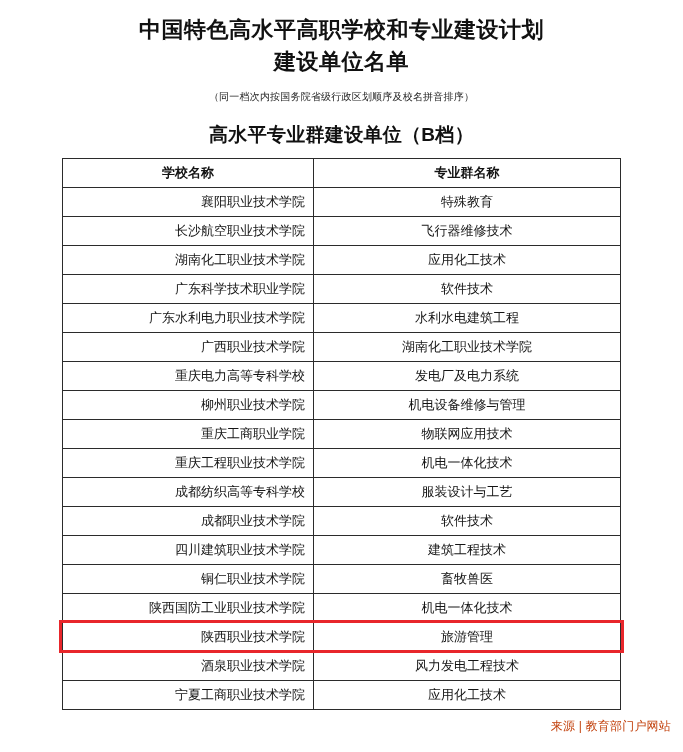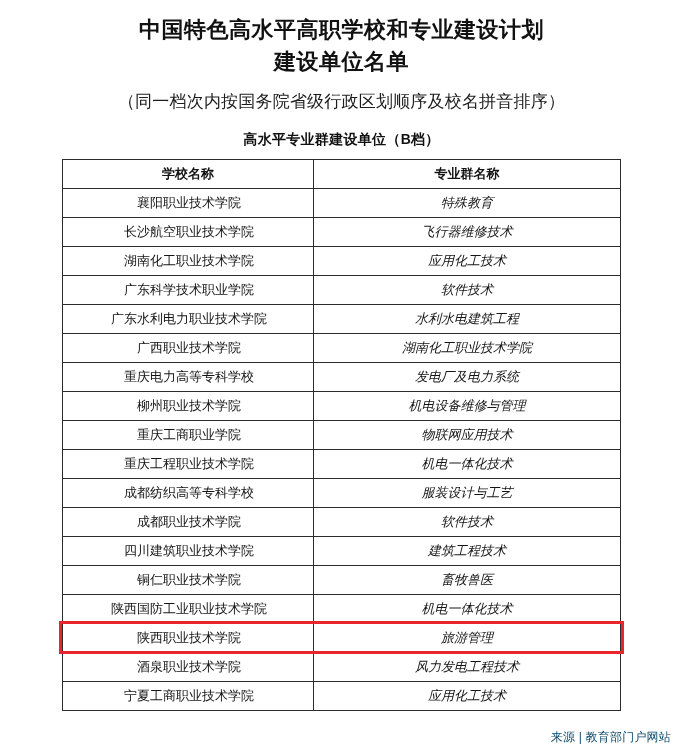--- a/index.html
+++ b/index.html
@@ -26,28 +26,28 @@
     text-align: center;
     font-size: 22px;
     font-weight: bold;
     line-height: 1.45;
     letter-spacing: 0.5px;
     color: #111111;
     margin: 0 14px;
   }
   .doc-subtitle {
     text-align: center;
-    font-size: 17px;
+    font-size: 10px;
     color: #1c1c1c;
     margin-top: 12px;
     letter-spacing: 0.2px;
   }
   .section-title {
     text-align: center;
-    font-size: 14px;
+    font-size: 19px;
     font-weight: bold;
     color: #111111;
     margin-top: 18px;
     margin-bottom: 10px;
     letter-spacing: 0.3px;
   }
   .table-wrap {
     position: relative;
     margin: 0 22px;
   }
@@ -67,44 +67,43 @@
     padding: 0 8px;
     line-height: 26px;
     white-space: nowrap;
     overflow: hidden;
   }
   table.listing th {
     font-weight: bold;
     font-size: 13px;
   }
   table.listing td.school {
-    text-align: center;
+    text-align: right;
     padding-left: 10px;
   }
   table.listing td.major {
     text-align: center;
-    font-style: italic;
   }
   tr.highlight td {
     position: relative;
   }
   .hl-box {
     position: absolute;
     border: 3px solid #e8262b;
     box-sizing: border-box;
     pointer-events: none;
     left: -3px;
     right: -3px;
   }
   .footer-note {
     position: absolute;
     right: 12px;
-    bottom: 6px;
+    bottom: 17px;
     font-size: 12px;
-    color: #0c4a6e;
+    color: #c2410c;
     letter-spacing: 0.2px;
   }
 </style>
 </head>
 <body>
 
 <div class="page">
 
   <div class="doc-title">
     <div>中国特色高水平高职学校和专业建设计划</div>

